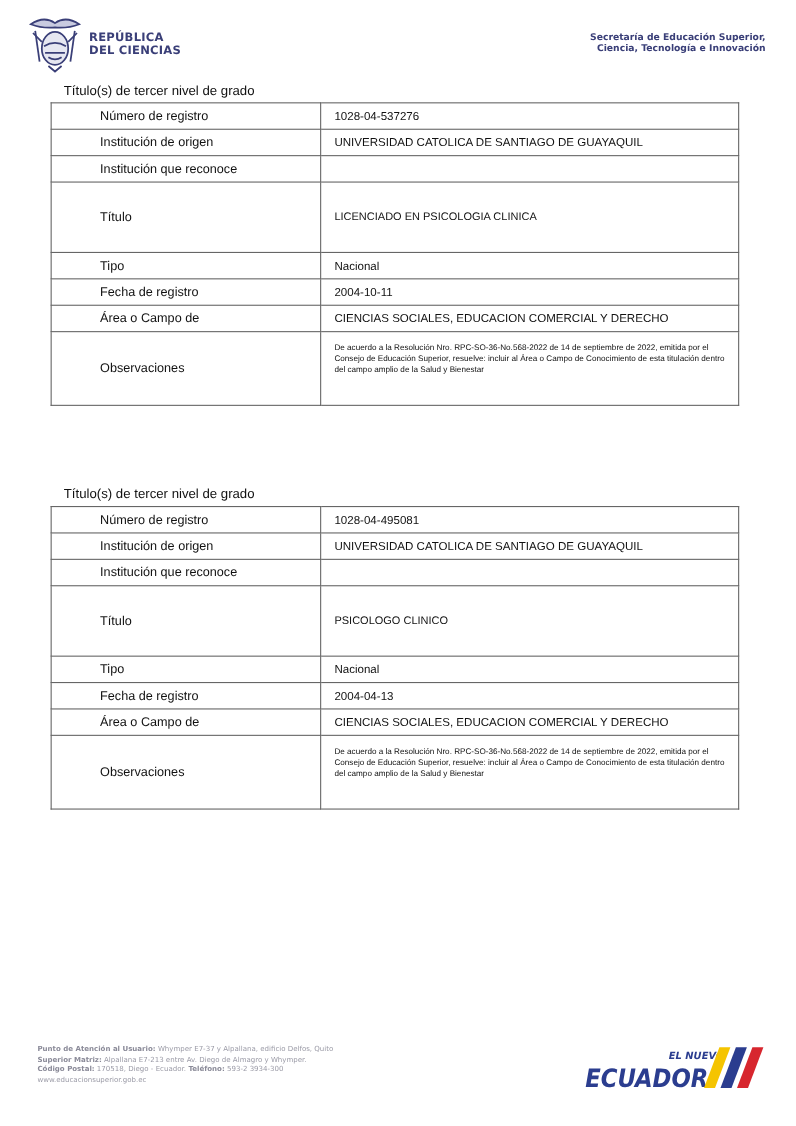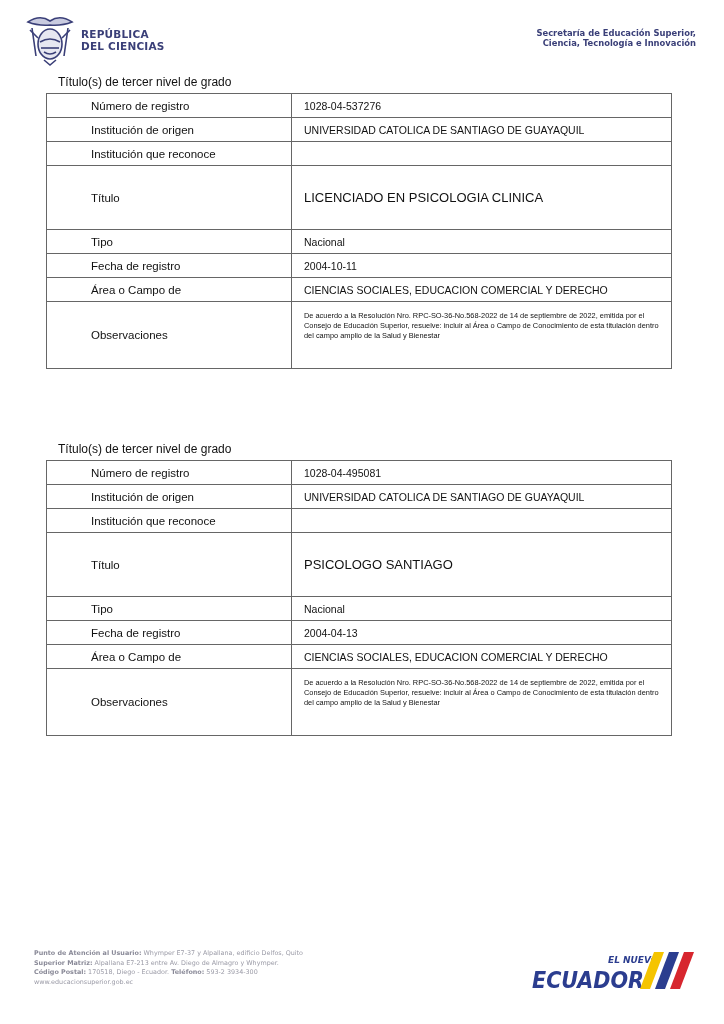--- a/index.html
+++ b/index.html
@@ -12,21 +12,21 @@
               font-size: 10.5px; line-height: 12px; color: #3a3f78; letter-spacing: 0.2px; }
   .header-right { position: absolute; right: 28px; top: 28px; text-align: right;
                   font-family: "DejaVu Sans", sans-serif; font-weight: bold; font-size: 8.4px;
                   line-height: 10px; color: #3a3f78; }
 
   .section-title { position: absolute; left: 58px; font-size: 12px; color: #111; }
   table.rec { position: absolute; left: 46px; width: 626px; border-collapse: collapse; table-layout: fixed; }
   table.rec td { border: 1px solid #666; font-size: 11.5px; padding: 0 12px; vertical-align: middle; }
   table.rec td.lbl { width: 188px; padding-left: 44px; }
   table.rec td.val { font-size: 10.5px; }
-  table.rec td.val.small { font-size: 13px; }
+  table.rec td.val.small { font-size: 10px; }
   table.rec td.val.obs { font-size: 7.4px; line-height: 9.8px; vertical-align: top; padding-top: 9px; }
   tr.h24 td { height: 23px; }
   tr.h64 td { height: 63px; }
   tr.h58 td { height: 57px; }
 
   .footer-text { position: absolute; left: 34px; top: 949px; font-family: "DejaVu Sans", sans-serif;
                  font-size: 6.4px; line-height: 9.6px; color: #9a9aa6; }
   .footer-text b { color: #8a8a98; }
   .footer-logo { position: absolute; left: 530px; top: 948px; width: 170px; height: 46px; }
 </style>
@@ -106,21 +106,21 @@
   <tr class="h24">
     <td class="lbl">Institución de origen</td>
     <td class="val">UNIVERSIDAD CATOLICA DE SANTIAGO DE GUAYAQUIL</td>
   </tr>
   <tr class="h24">
     <td class="lbl">Institución que reconoce</td>
     <td class="val"></td>
   </tr>
   <tr class="h64">
     <td class="lbl">Título</td>
-    <td class="val small">PSICOLOGO SANTIAGO</td>
+    <td class="val small">PSICOLOGO CLINICO</td>
   </tr>
   <tr class="h24">
     <td class="lbl">Tipo</td>
     <td class="val">Nacional</td>
   </tr>
   <tr class="h24">
     <td class="lbl">Fecha de registro</td>
     <td class="val">2004-04-13</td>
   </tr>
   <tr class="h24">

